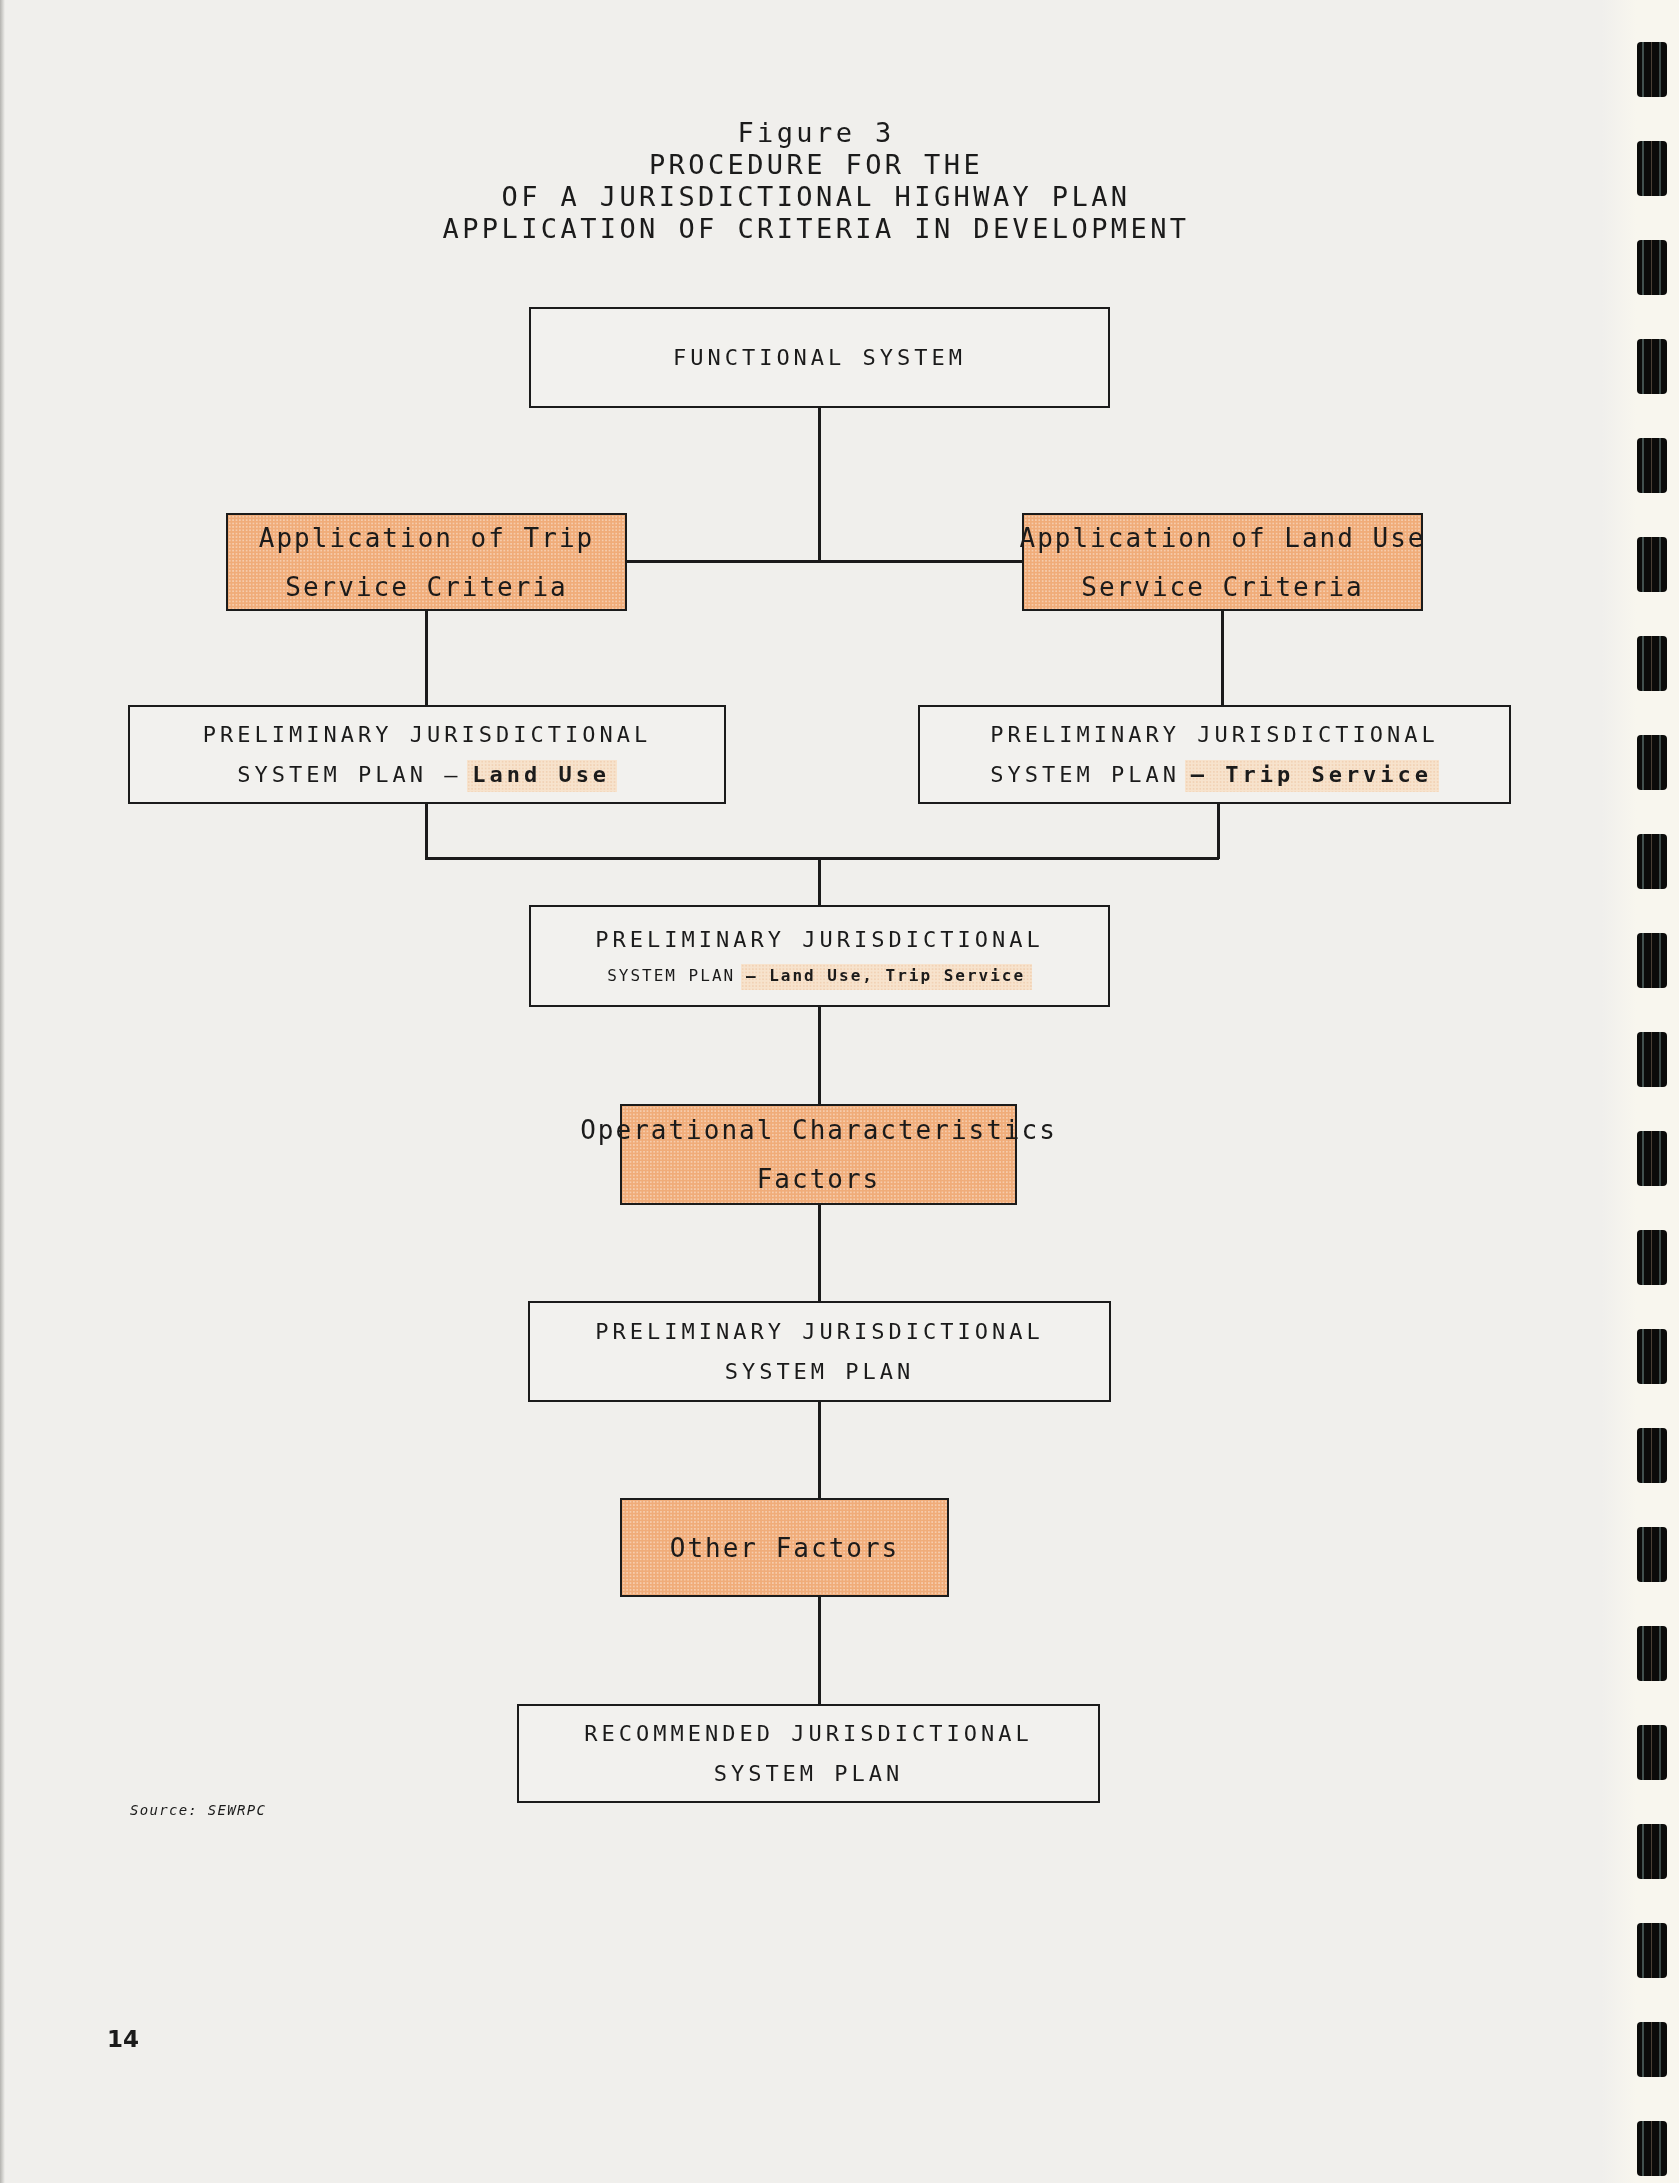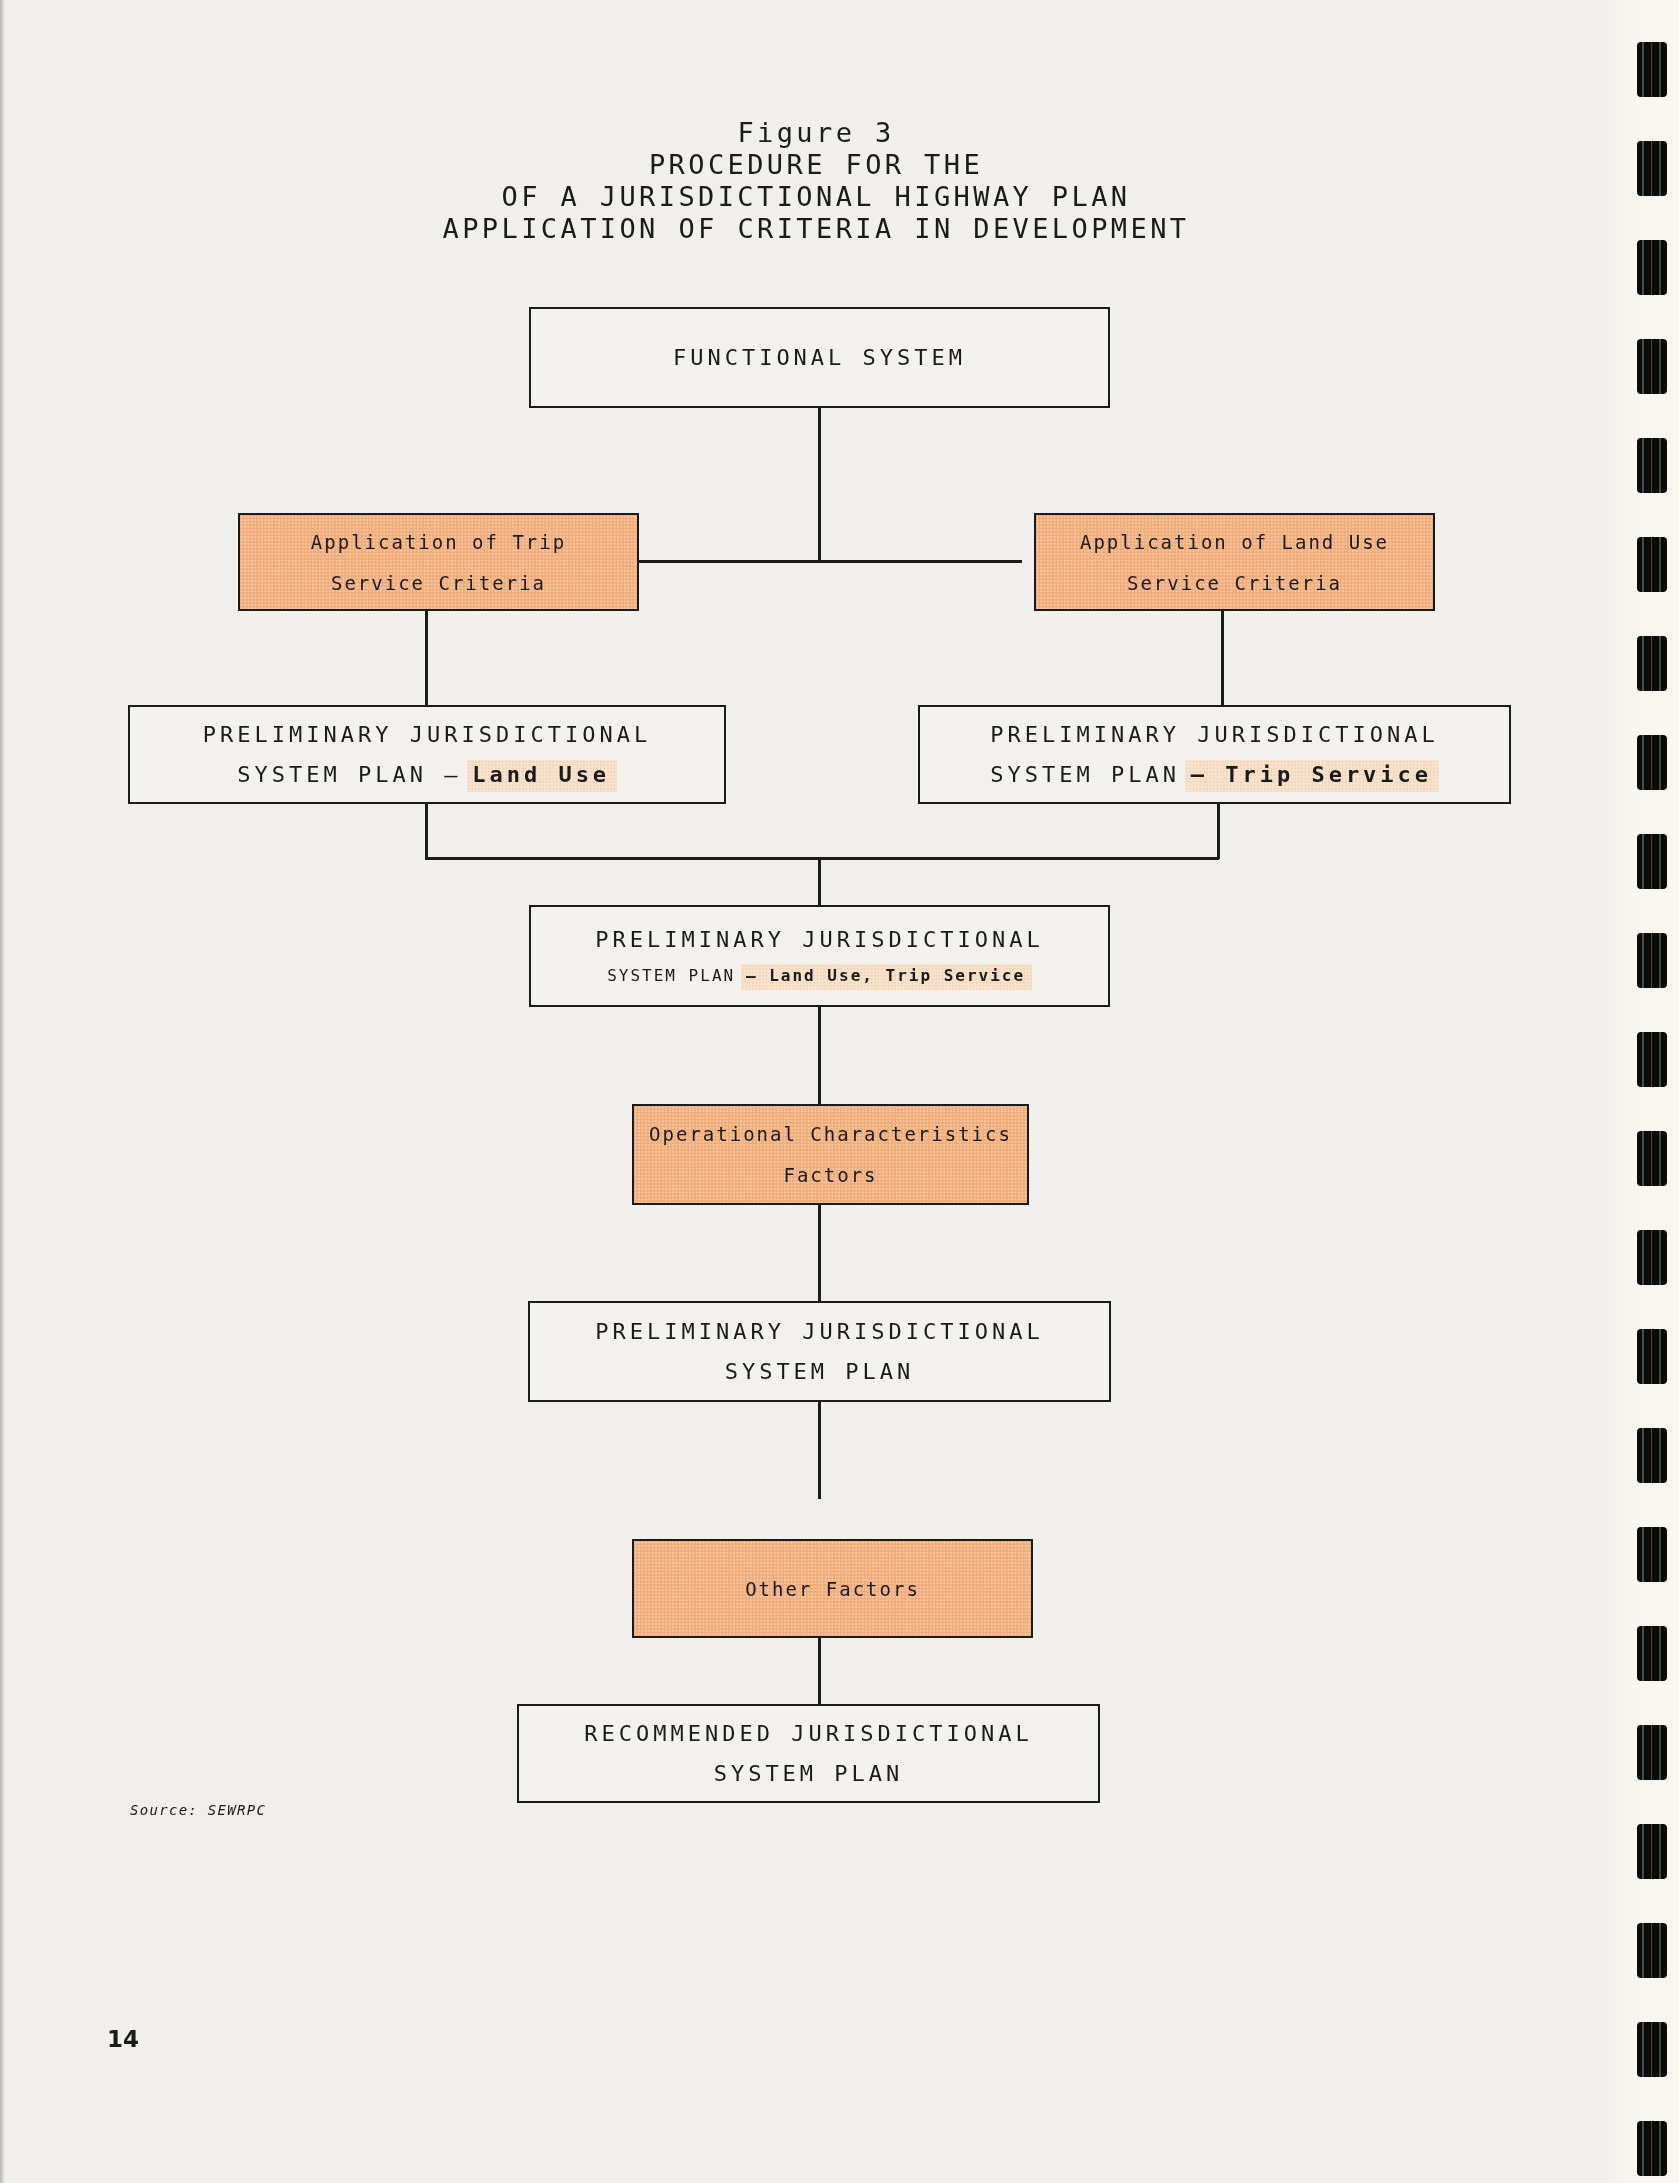--- a/index.html
+++ b/index.html
@@ -37,21 +37,21 @@
     border:2.7px solid var(--ink);
     display:flex;flex-direction:column;align-items:center;justify-content:center;
     text-align:center;white-space:nowrap;
     background:var(--box-fill);
     font-size:22px;letter-spacing:4px;gap:14.8px;
   }
   .box.orange{
     background-color:var(--orange);
     background-image:radial-gradient(rgba(255,255,255,.38) 0.8px,transparent 0.9px);
     background-size:3.4px 3.4px;
-    font-size:19px;letter-spacing:2px;gap:19px;margin-left:12px;
+    font-size:26px;letter-spacing:2px;gap:19px;
   }
   .box .tight{font-size:16px;letter-spacing:2px;}
   .hl{
     background-color:var(--peach);
     background-image:radial-gradient(rgba(226,160,110,.25) 0.7px,transparent 0.8px);
     background-size:3.4px 3.4px;
     font-weight:bold;
     padding:2px 6.7px 4.7px 5.4px;
     margin-left:5.4px;
   }
@@ -143,21 +143,21 @@
   <div class="box orange" style="left:620px;top:1104px;width:397px;height:101px;">
     <span>Operational Characteristics</span>
     <span>Factors</span>
   </div>
 
   <div class="box" style="left:528px;top:1301px;width:583px;height:101px;">
     <span>PRELIMINARY JURISDICTIONAL</span>
     <span>SYSTEM PLAN</span>
   </div>
 
-  <div class="box orange" style="left:620px;top:1539px;width:401px;height:99px;">
+  <div class="box orange" style="left:620px;top:1498px;width:329px;height:99px;">
     <span>Other Factors</span>
   </div>
 
   <div class="box" style="left:517px;top:1704px;width:583px;height:99px;">
     <span>RECOMMENDED JURISDICTIONAL</span>
     <span>SYSTEM PLAN</span>
   </div>
 
   <div class="source-note">Source: SEWRPC</div>
   <div class="page-number">14</div>

